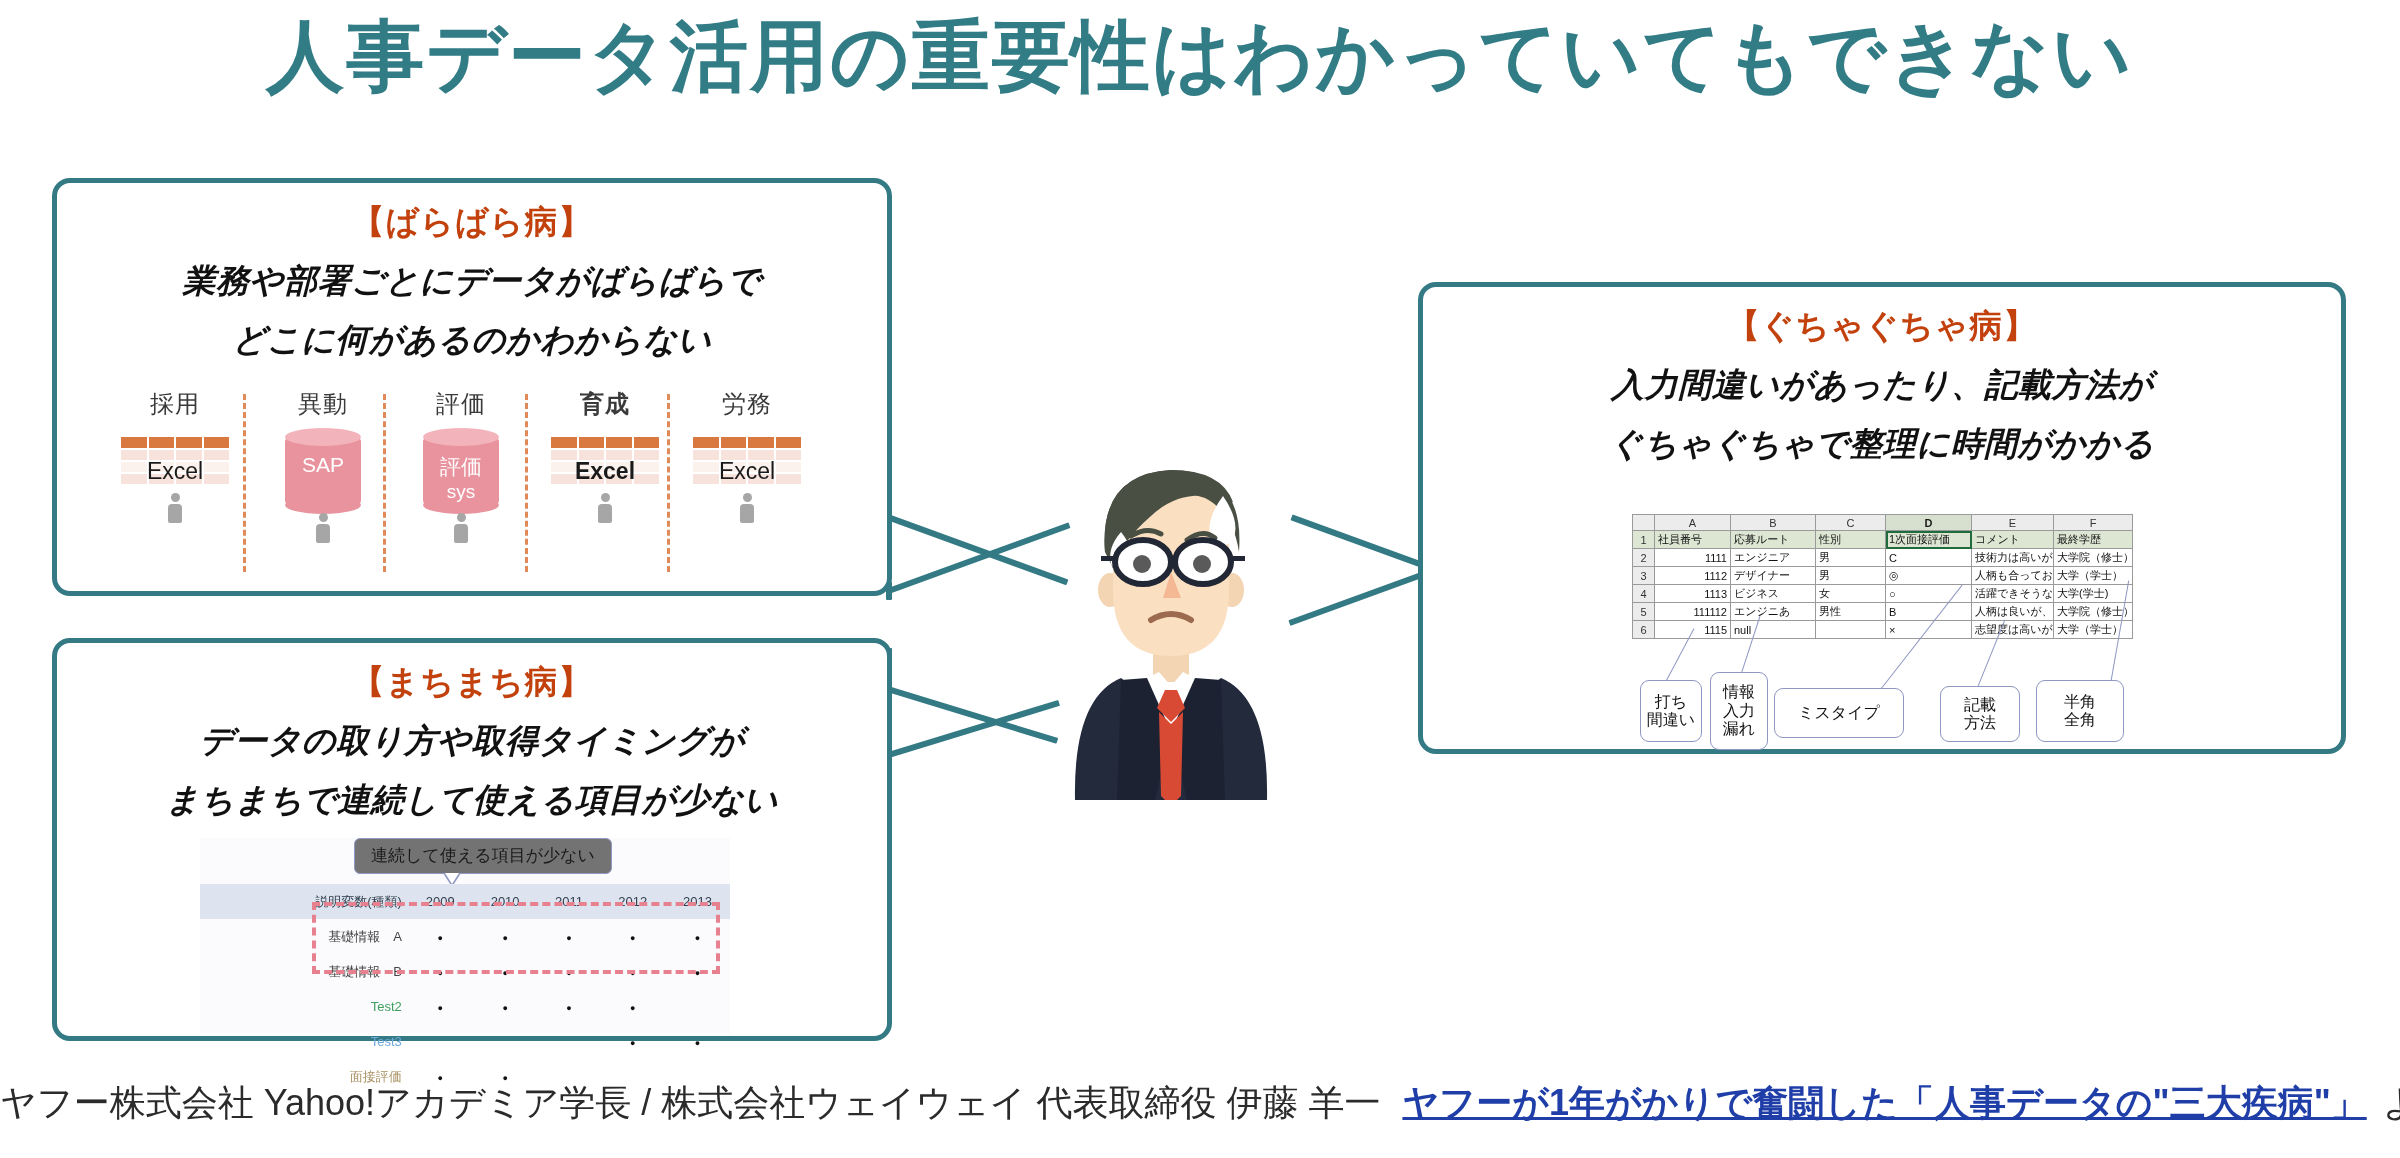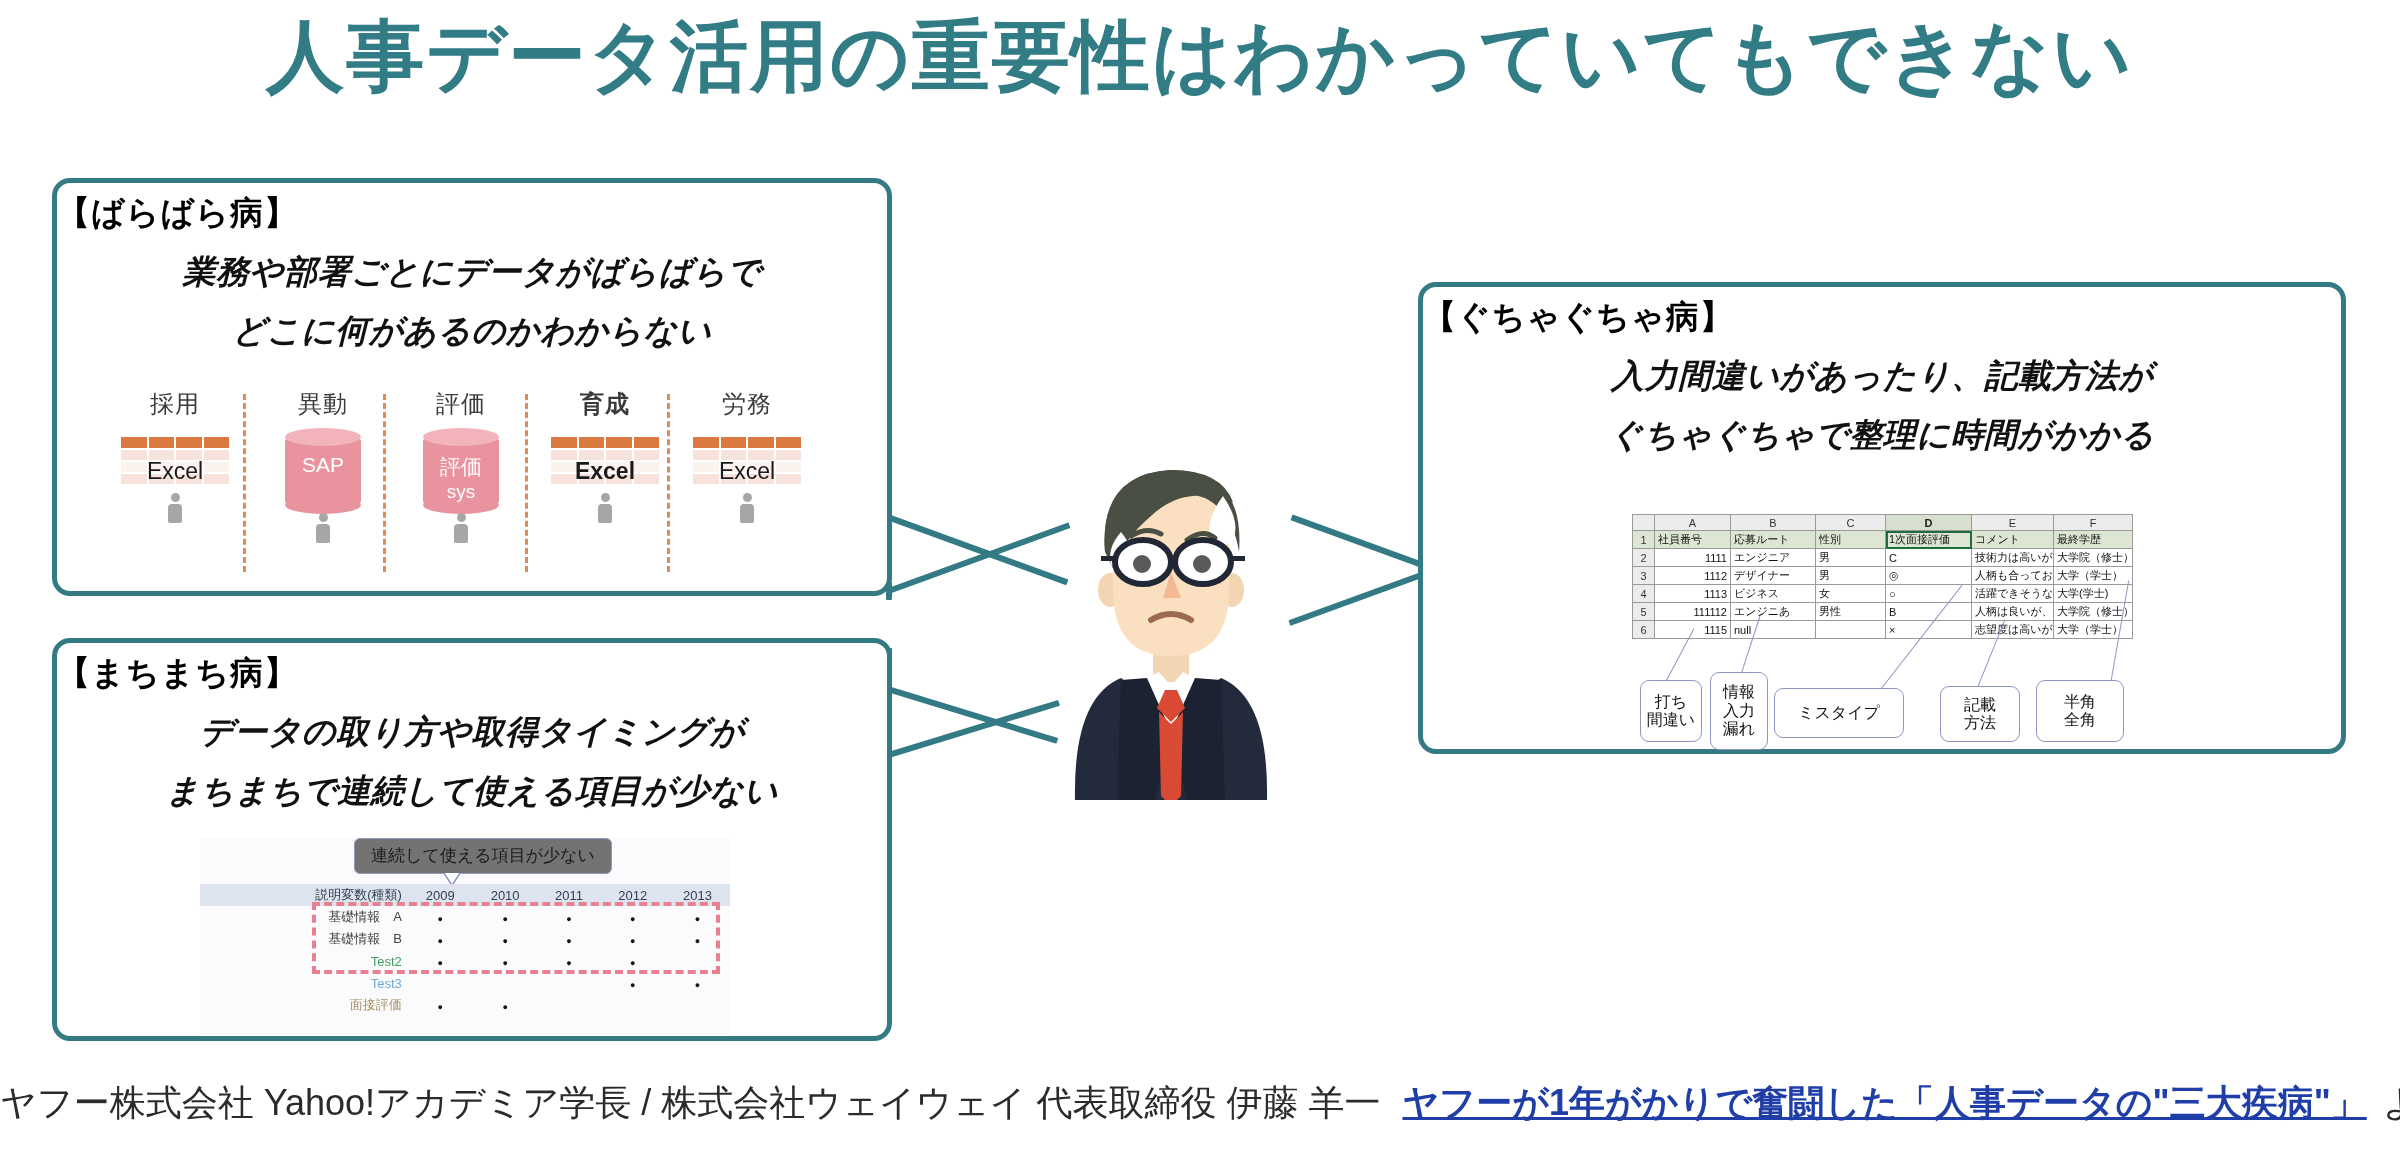--- a/index.html
+++ b/index.html
@@ -53,24 +53,25 @@
     background: #ffffff;
     border: 5px solid #337A84;
     border-radius: 18px;
     z-index: 3;
   }
   #bubble-barabara { left: 52px;  top: 178px; width: 840px; height: 418px; }
   #bubble-machimachi { left: 52px; top: 638px; width: 840px; height: 403px; }
   #bubble-guchagucha { left: 1418px; top: 282px; width: 928px; height: 472px; }
 
   .bubble-title {
+    text-align: center;
     font-size: 33px;
     font-weight: bold;
-    color: #000000;
-    margin-top: 8px;
+    color: #c2410c;
+    margin-top: 17px;
     letter-spacing: 1px;
   }
   .bubble-line {
     text-align: center;
     font-size: 33px;
     font-weight: bold;
     color: #111111;
     margin-top: 14px;
     letter-spacing: 0.5px;
     font-style: italic;
@@ -225,21 +226,21 @@
   }
   #matrix-table {
     position: absolute;
     left: 0; top: 46px;
     width: 530px;
     border-collapse: collapse;
   }
   #matrix-table th, #matrix-table td {
     font-size: 13px;
     font-weight: normal;
-    height: 22px;
+    height: 35px;
     text-align: center;
   }
   #matrix-table thead th { background: #DDE4EF; color: #33404f; }
   #matrix-table thead th.rh { text-align: right; padding-right: 6px; }
   #matrix-table td.rh {
     text-align: right;
     padding-right: 6px;
     white-space: nowrap;
   }
   #matrix-table td.dot::after {

